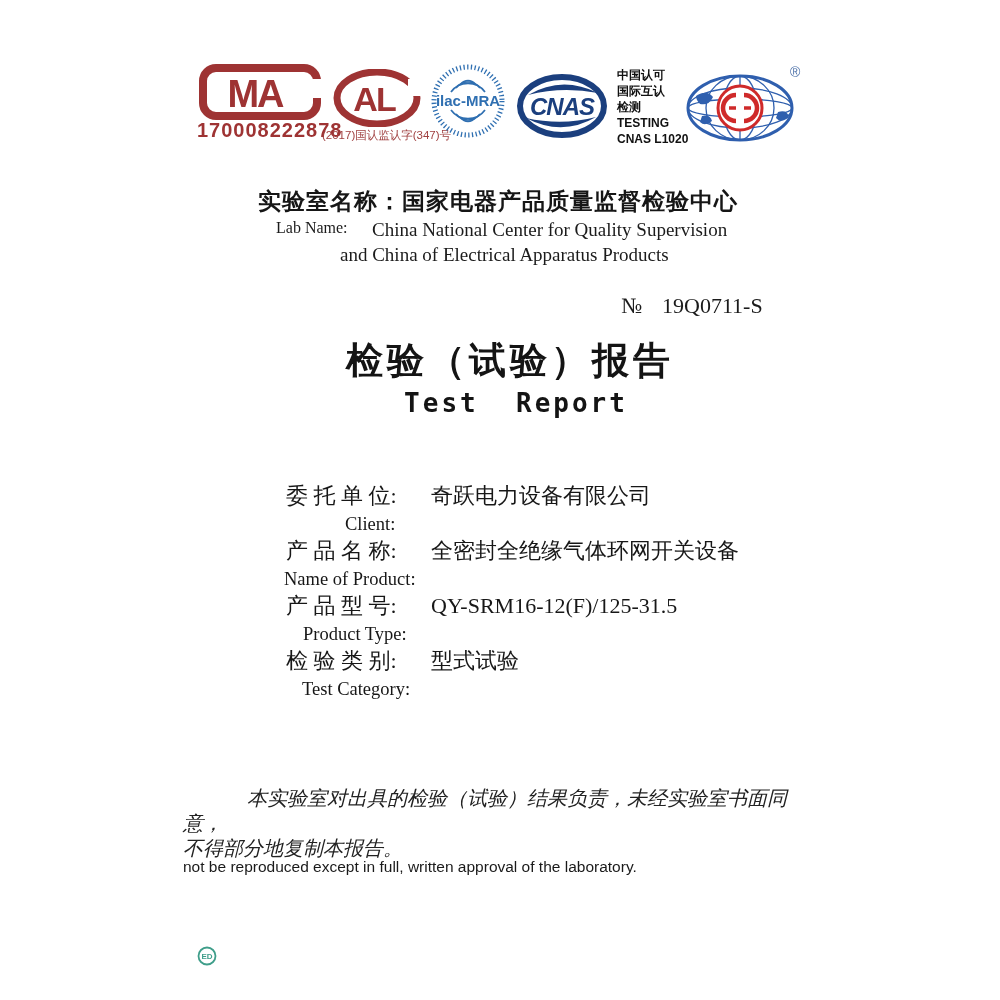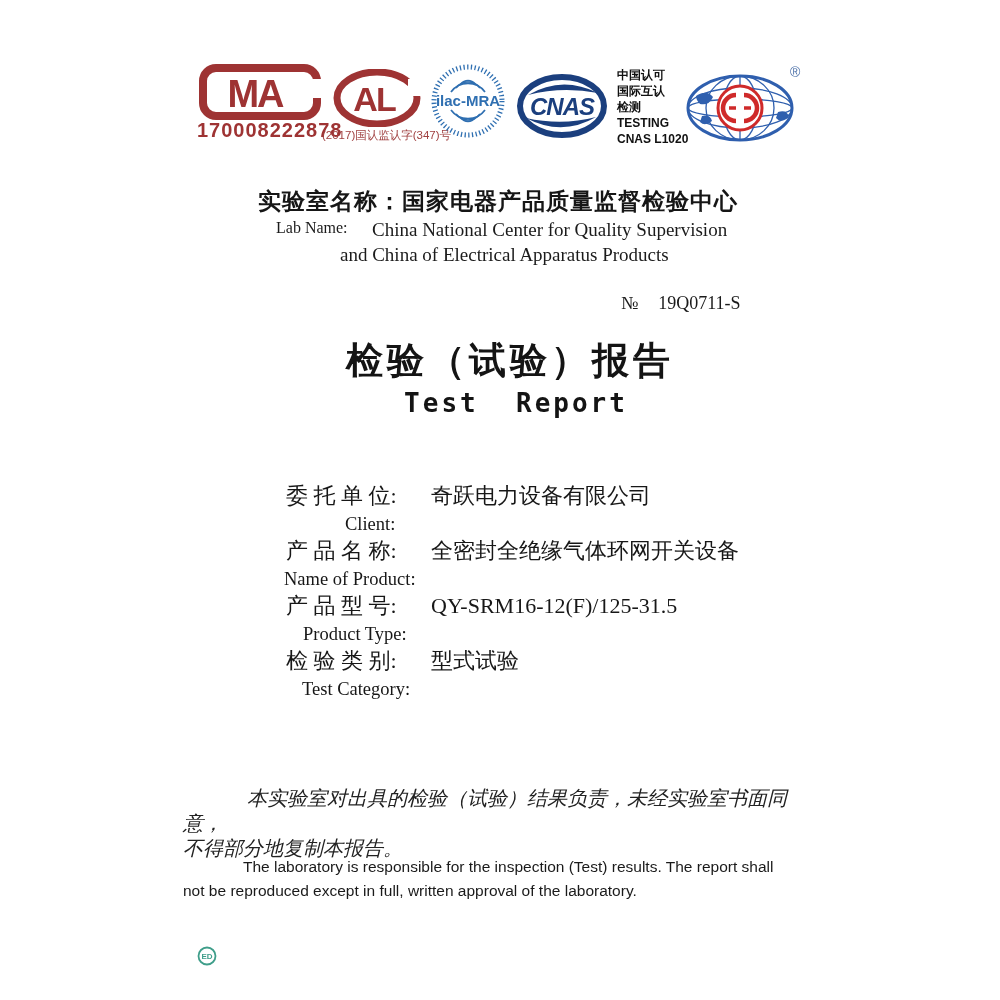--- a/index.html
+++ b/index.html
@@ -32,21 +32,21 @@
   
   .lab-name-zh {
     position:absolute; left:258px; top:186px;
     font-family:"Liberation Sans", sans-serif; font-weight:bold;
     font-size:23px; letter-spacing:1px; color:#161616;
   }
   .lab-en-label { position:absolute; left:276px; top:219px; font-size:16px; }
   .lab-en-line1 { position:absolute; left:372px; top:219px; font-size:19px; }
   .lab-en-line2 { position:absolute; left:340px; top:244px; font-size:19px; }
   
-  .report-no { position:absolute; left:621px; top:293px; font-size:18px; }
+  .report-no { position:absolute; left:621px; top:293px; font-size:22px; }
   .report-no .no-label { margin-right:20px; }
   .title-zh {
     position:absolute; left:20px; top:336px; width:980px; text-align:center;
     font-family:"Liberation Sans", sans-serif; font-weight:bold;
     font-size:37px; letter-spacing:4px; color:#141414;
   }
   .title-en {
     position:absolute; left:26px; top:388px; width:980px; text-align:center;
     font-family:"DejaVu Sans Mono", monospace; font-weight:bold;
     font-size:26px; letter-spacing:3px; white-space:pre; color:#141414;
@@ -185,21 +185,20 @@
       <span class="f-value">型式试验</span>
     </div>
     <div class="f-en" style="margin-left:16px;">Test Category:</div>
   </div>
 
   <div class="disc-zh">
     <div class="indent">本实验室对出具的检验（试验）结果负责，未经实验室书面同意，</div>
     <div>不得部分地复制本报告。</div>
   </div>
   <div class="disc-en">
-    <div class="indent">The laboratory is responsible for the inspection (Test) results. The report shall</div>
     <div>not be reproduced except in full, written approval of the laboratory.</div>
   </div>
 
   <div class="stamp">
     <svg width="22" height="22" viewBox="0 0 22 22">
       <circle cx="11" cy="11" r="8.5" fill="none" stroke="#3f9e8a" stroke-width="1.8"></circle>
       <text x="11" y="14" text-anchor="middle" font-family="Liberation Sans, sans-serif" font-weight="bold" font-size="8" fill="#3f9e8a">ED</text>
     </svg>
   </div>
 

